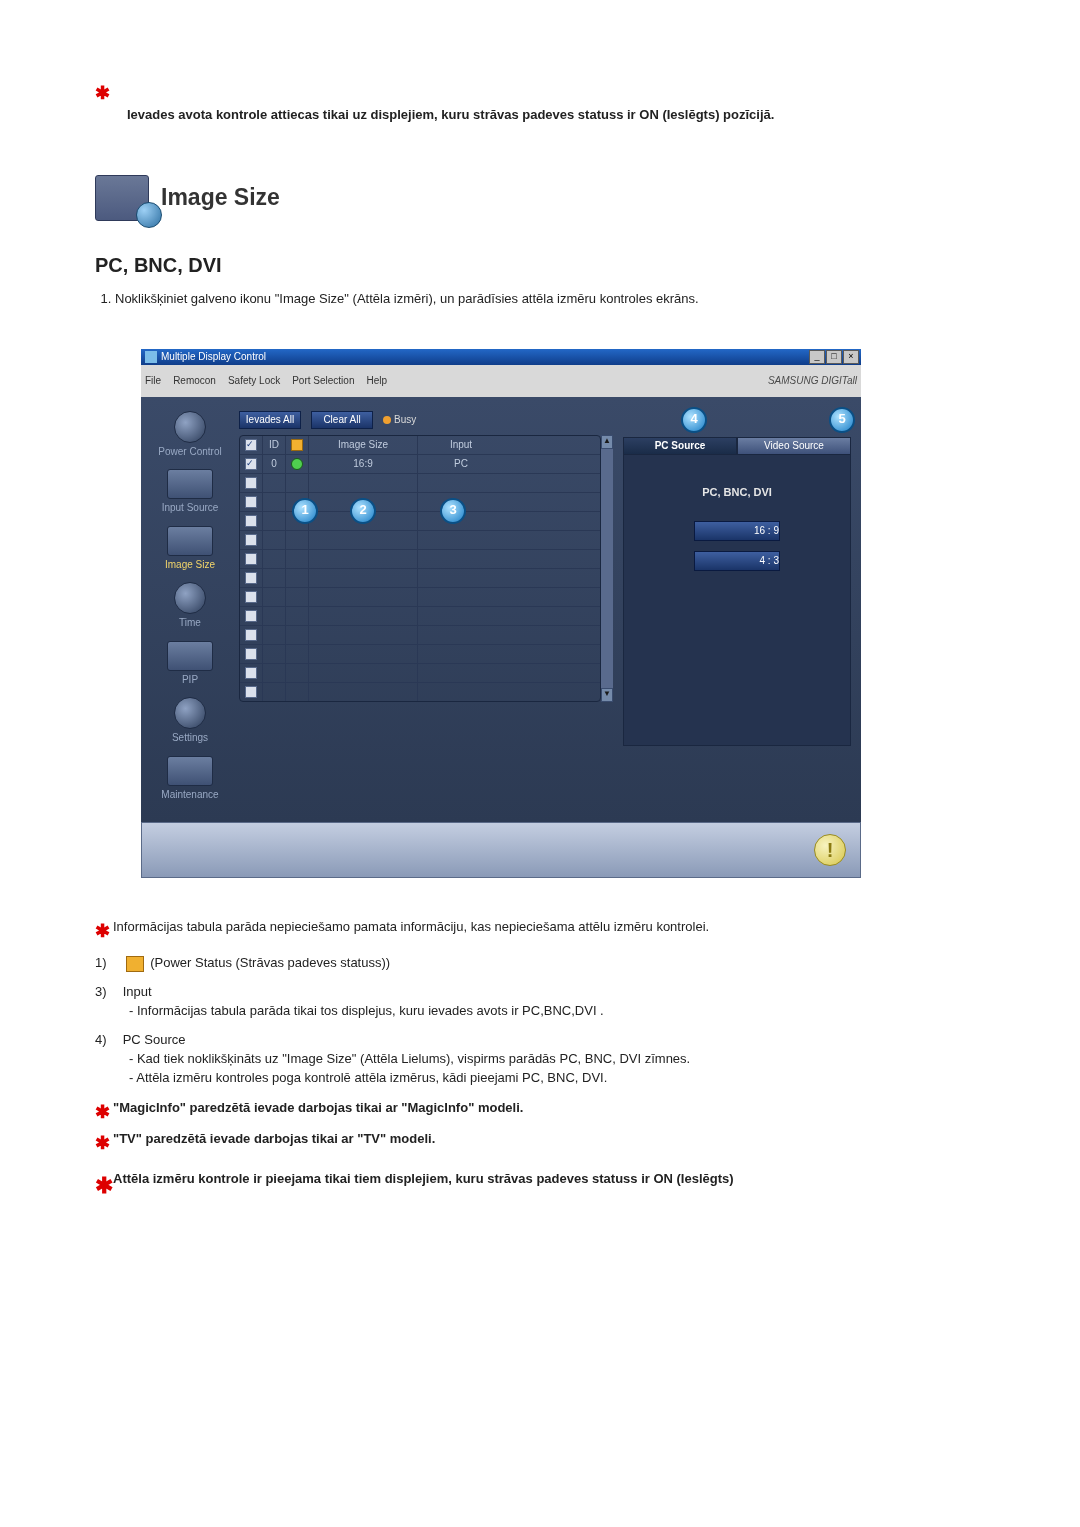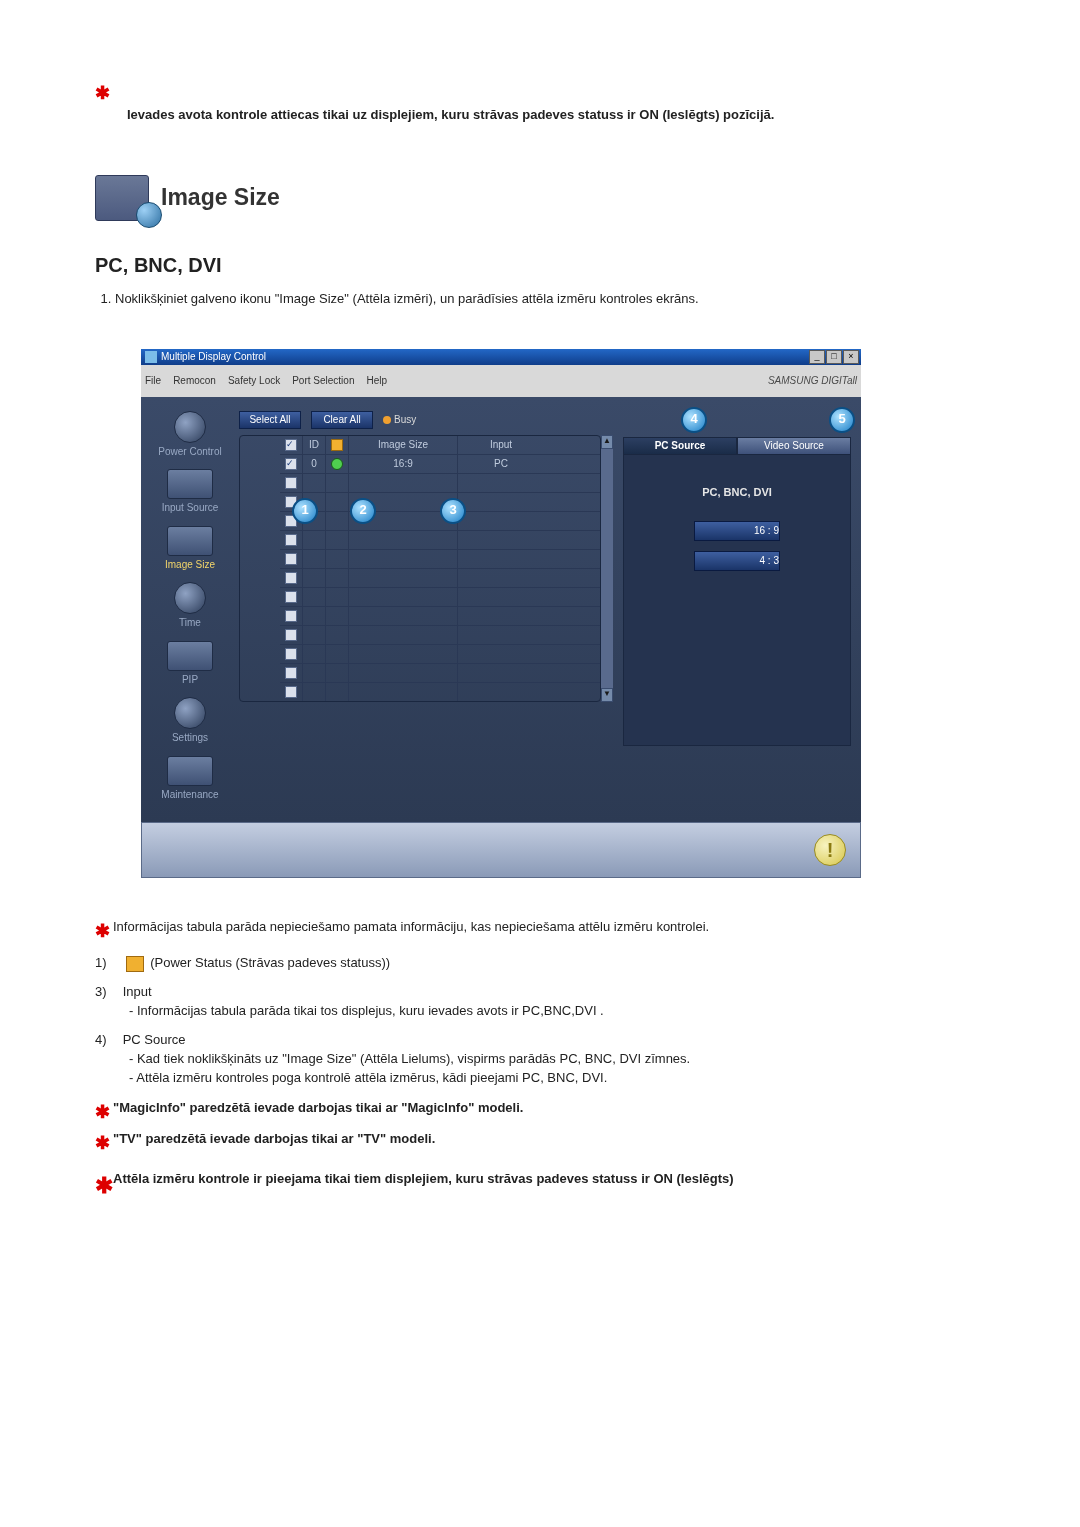--- a/index.html
+++ b/index.html
@@ -338,30 +338,30 @@
         <div class="side-item">
           <div class="side-icon"></div>
           <div>Maintenance</div>
         </div>
       </div>
 
       <div class="main-panel">
 
         <div class="left-block">
           <div class="ctrl-row">
-            <div class="btn-3d">Select All</div>
+            <div class="btn-3d">Ievades All</div>
             <div class="btn-3d">Clear All</div>
             <div class="busy">
               <div class="busy-dot"></div>
               <span>Busy</span>
             </div>
           </div>
 
           <div style="display:flex;">
-            <div class="grid" style="flex:1; position:relative;padding-left:40px;">
+            <div class="grid" style="flex:1; position:relative;">
               <div class="grid-head">
                 <div class="cell c-chk">
                     <div class="chk checked"></div>
                   </div>
                 <div class="cell c-id">ID</div>
                 <div class="cell c-pwr">
                     <div class="pwr-icon"></div>
                   </div>
                 <div class="cell c-size">Image Size</div>
                 <div class="cell c-input">Input</div>

